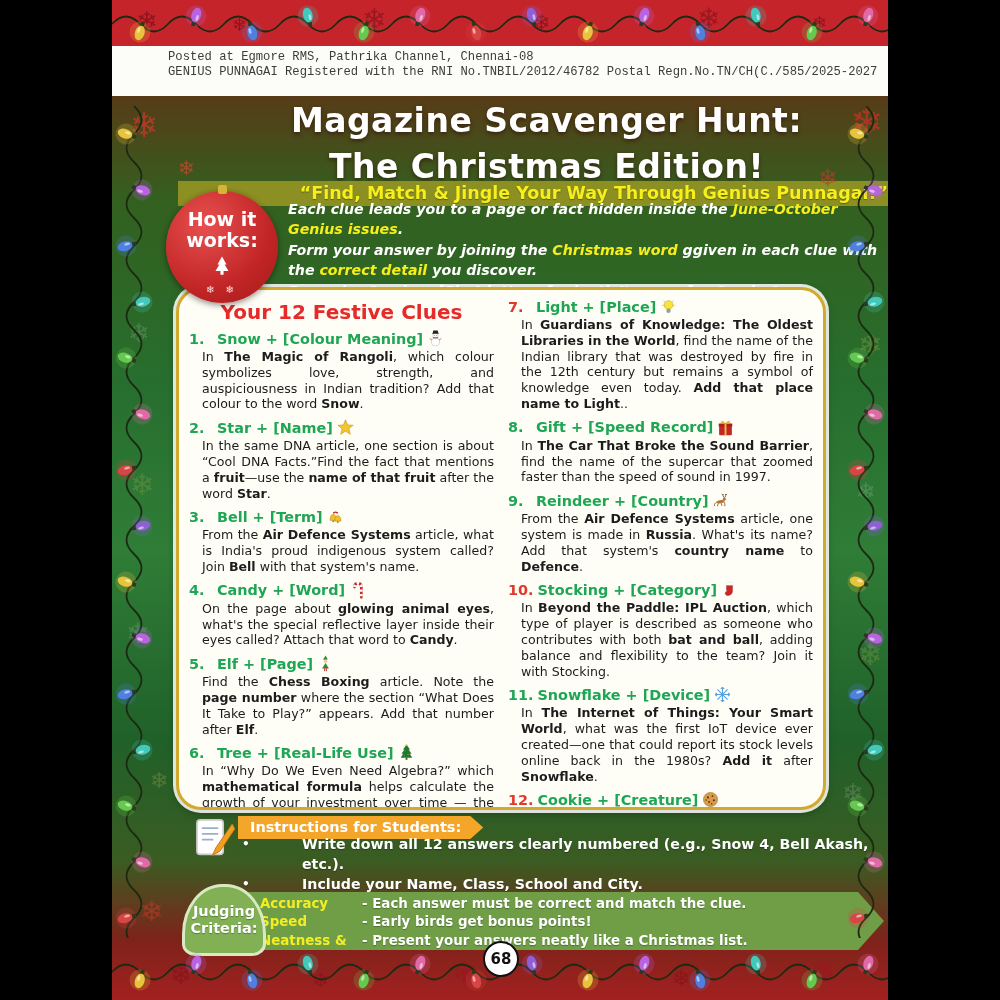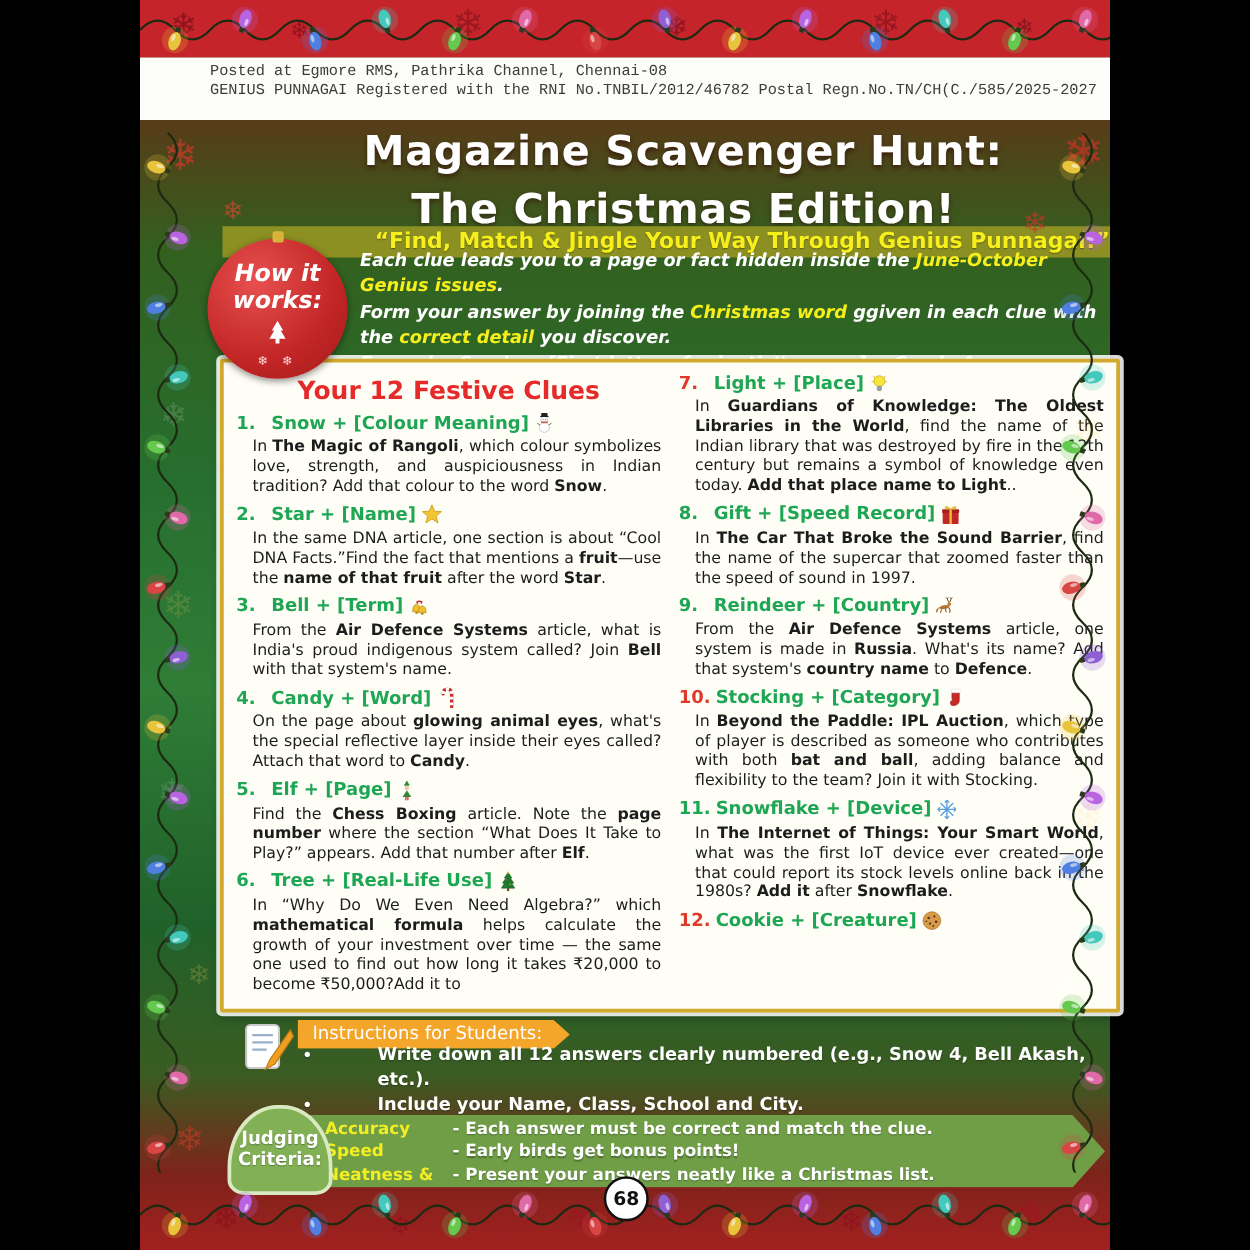--- a/index.html
+++ b/index.html
@@ -12,41 +12,41 @@
     font-family:Liberation Mono, monospace;font-size:12.2px;line-height:15.3px;color:#3c3c3c;}
   .flake{position:absolute;z-index:2;pointer-events:none;line-height:1;}
   #title{left:0;top:98px;width:869px;text-align:center;color:#fff;font-weight:bold;font-size:33px;line-height:46px;
     letter-spacing:.5px;text-shadow:0 2px 4px rgba(40,0,0,.55);z-index:2;}
   #subtitle{left:66px;top:181px;width:710px;height:25px;background:rgba(148,148,34,.92);color:#f6ef1b;font-weight:bold;
     font-size:17.5px;line-height:25px;text-align:right;text-shadow:0 1px 1px rgba(0,0,0,.35);z-index:2;}
   #ornament{left:54px;top:191px;width:112px;height:112px;border-radius:50%;z-index:3;
     background:radial-gradient(circle at 35% 30%,#e85050,#c22525 60%,#a31b1b);box-shadow:0 2px 6px rgba(0,0,0,.45);
     text-align:center;color:#fff;}
   #ornament:before{content:"";position:absolute;left:52px;top:-6px;width:9px;height:9px;background:#d8b33a;border-radius:2px;}
-  #ornament .ol{font-weight:bold;font-style:italic;font-size:19px;line-height:21px;}
+  #ornament .ol{font-weight:bold;font-size:19px;line-height:21px;}
   #ornament .ol1{margin-top:18px;}
   #orn-tree{width:30px;height:26px;margin-top:3px;}
   #orn-deco{font-size:10px;color:#ffd9d9;letter-spacing:4px;}
   #hiw{left:176px;top:200px;width:606px;color:#fff;font-style:italic;font-weight:bold;font-size:14.2px;line-height:19.5px;z-index:2;}
   #hiw p{margin:0 0 2px 0;}
   .y{color:#f6ef1b;}
   .b{font-weight:bold;}
-  #panel{left:64px;top:287px;width:720px;height:523px;background:#fffef6;border:3px solid #d2a92c;border-radius:2px;
+  #panel{left:64px;top:287px;width:650px;height:523px;background:#fffef6;border:3px solid #d2a92c;border-radius:25px;
     box-shadow:0 0 0 3px rgba(255,255,255,.85),0 3px 8px rgba(0,0,0,.35);padding:8px 10px;box-sizing:border-box;
     display:flex;gap:14px;overflow:hidden;z-index:2;justify-content:space-between;}
   .col{flex:1;min-width:0;}
   #clues-title{text-align:center;color:#e62929;font-weight:bold;font-size:20px;margin:2px 0 6px;}
   .clue-h{font-weight:bold;font-size:14.4px;color:#1fa655;display:flex;align-items:center;gap:4px;}
   .clue-h .num{min-width:24px;}
   .clue-h .num.r{color:#e0392c;}
   .clue-h .ic{flex:none;width:17px;height:17px;}
   .clue-h .ic svg{width:17px;height:17px;display:block;}
   .clue-b{font-size:12.6px;line-height:15.8px;color:#1c1c1c;text-align:justify;margin:2px 0 7px;padding-left:13px;}
   #note-icon{left:80px;top:814px;width:46px;height:48px;z-index:2;}
-  #inst-badge{left:126px;top:816px;height:23px;padding:0 22px 0 12px;background:#f4a62a;color:#fff;font-weight:normal;
+  #inst-badge{left:126px;top:816px;height:23px;padding:0 22px 0 12px;background:#f4a62a;color:#fff;font-weight:bold;
     font-size:14.5px;line-height:23px;z-index:2;display:inline-block;
     clip-path:polygon(0 0,calc(100% - 13px) 0,100% 50%,calc(100% - 13px) 100%,0 100%);}
   #bullets{left:122px;top:834px;width:648px;color:#fff;font-weight:bold;font-size:14.2px;line-height:20px;z-index:2;
     text-shadow:0 1px 1px rgba(0,0,0,.35);}
   .bullet{display:flex;}
   .bullet .dot{flex:0 0 52px;padding-left:8px;box-sizing:border-box;font-size:12px;}
   .bullet .bt{flex:1;margin-left:16px;}
   #bell-badge{left:70px;top:884px;width:84px;height:72px;background:#82b055;border:3px solid #d9e9c1;
     border-radius:40px 40px 14px 14px/50px 50px 12px 12px;color:#fff;font-weight:bold;font-size:14.5px;line-height:17px;
     text-align:center;display:flex;flex-direction:column;justify-content:center;box-sizing:border-box;z-index:4;

